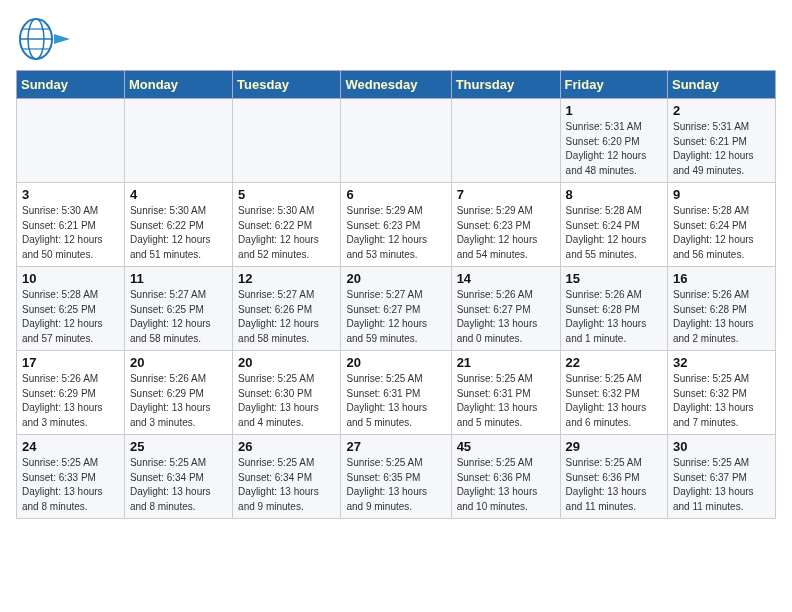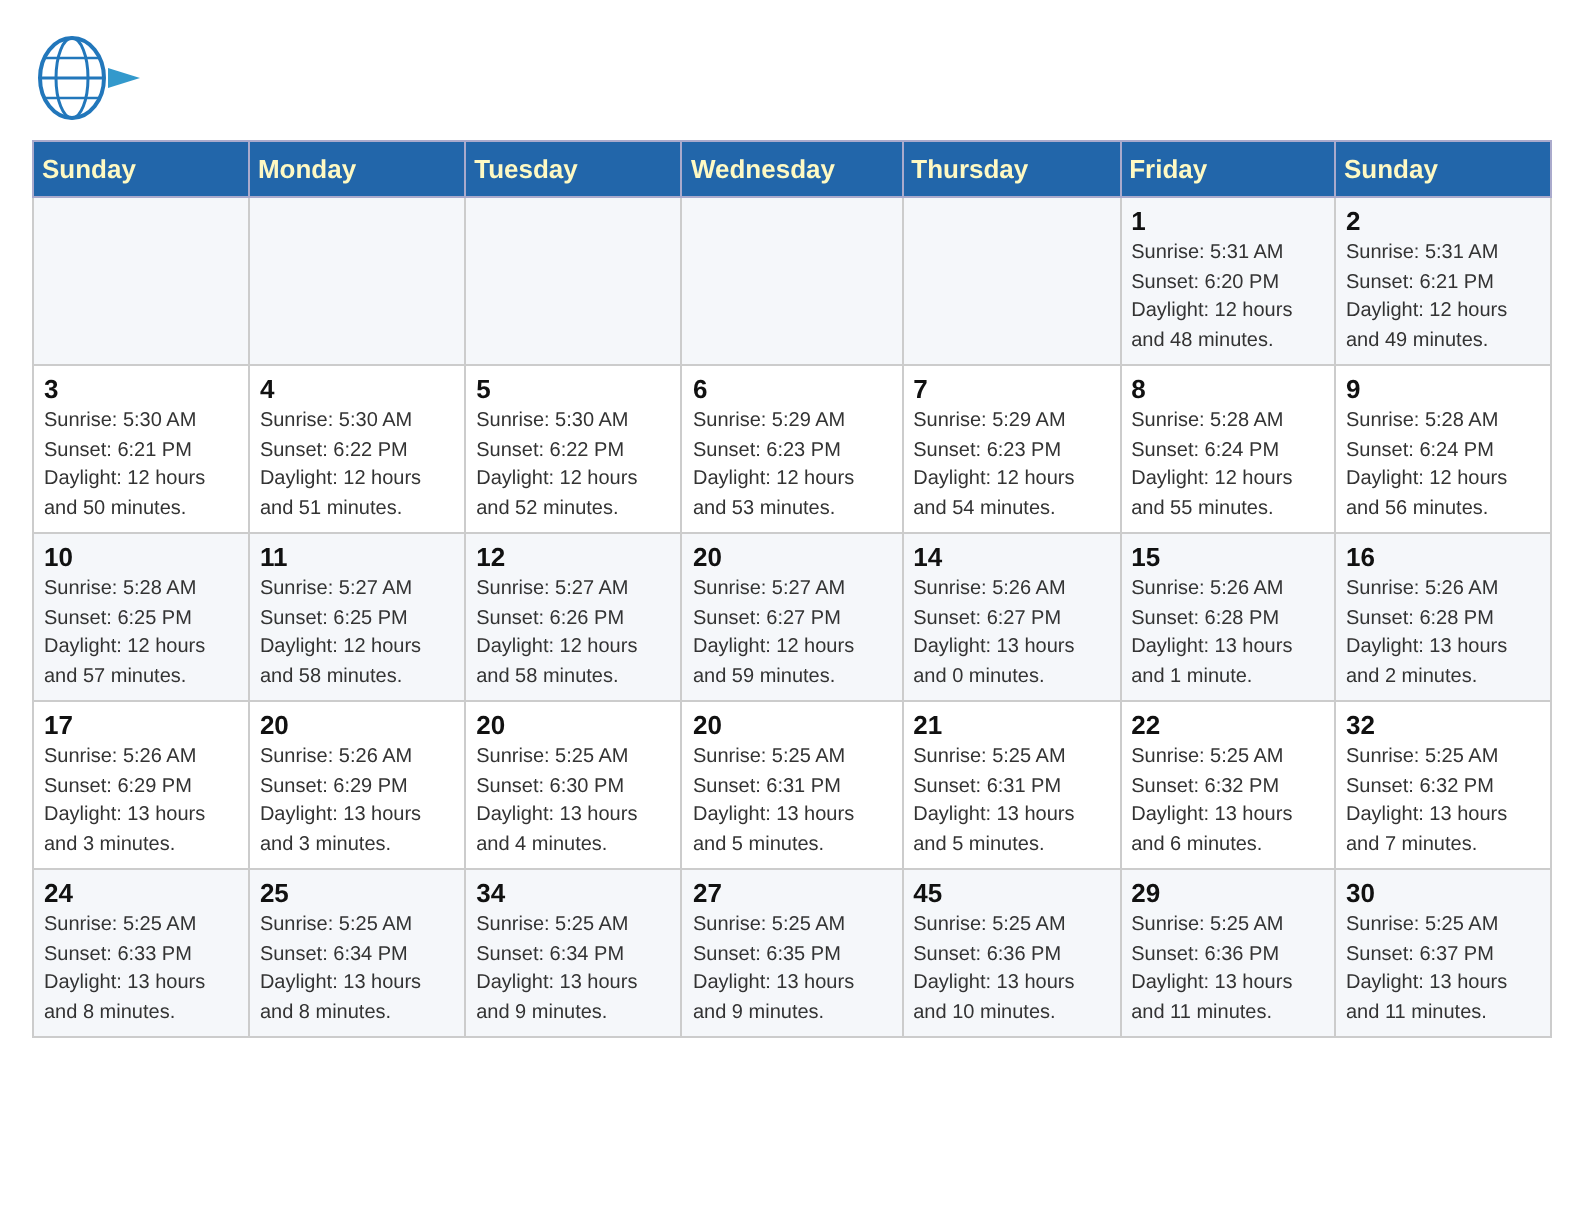--- a/index.html
+++ b/index.html
@@ -243,21 +243,21 @@
       <tr>
         <td>
           <span class="day-number">24</span>
           <div class="day-info">Sunrise: 5:25 AM<br>Sunset: 6:33 PM<br>Daylight: 13 hours<br>and 8 minutes.</div>
         </td>
         <td>
           <span class="day-number">25</span>
           <div class="day-info">Sunrise: 5:25 AM<br>Sunset: 6:34 PM<br>Daylight: 13 hours<br>and 8 minutes.</div>
         </td>
         <td>
-          <span class="day-number">34</span>
+          <span class="day-number">26</span>
           <div class="day-info">Sunrise: 5:25 AM<br>Sunset: 6:34 PM<br>Daylight: 13 hours<br>and 9 minutes.</div>
         </td>
         <td>
           <span class="day-number">27</span>
           <div class="day-info">Sunrise: 5:25 AM<br>Sunset: 6:35 PM<br>Daylight: 13 hours<br>and 9 minutes.</div>
         </td>
         <td>
           <span class="day-number">45</span>
           <div class="day-info">Sunrise: 5:25 AM<br>Sunset: 6:36 PM<br>Daylight: 13 hours<br>and 10 minutes.</div>
         </td>

